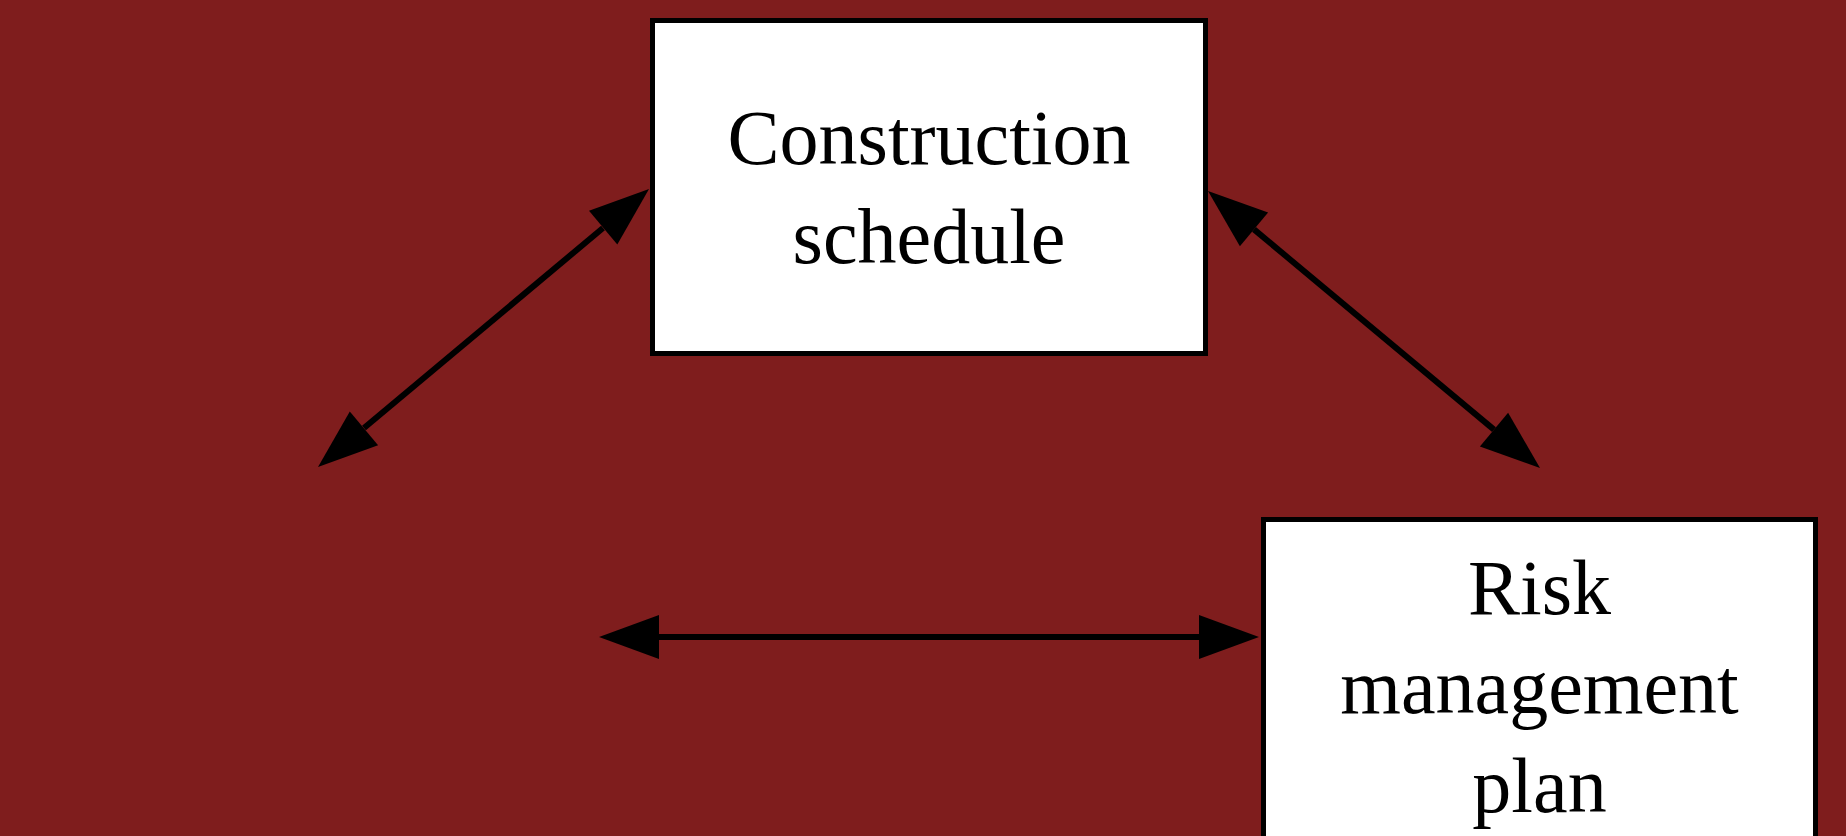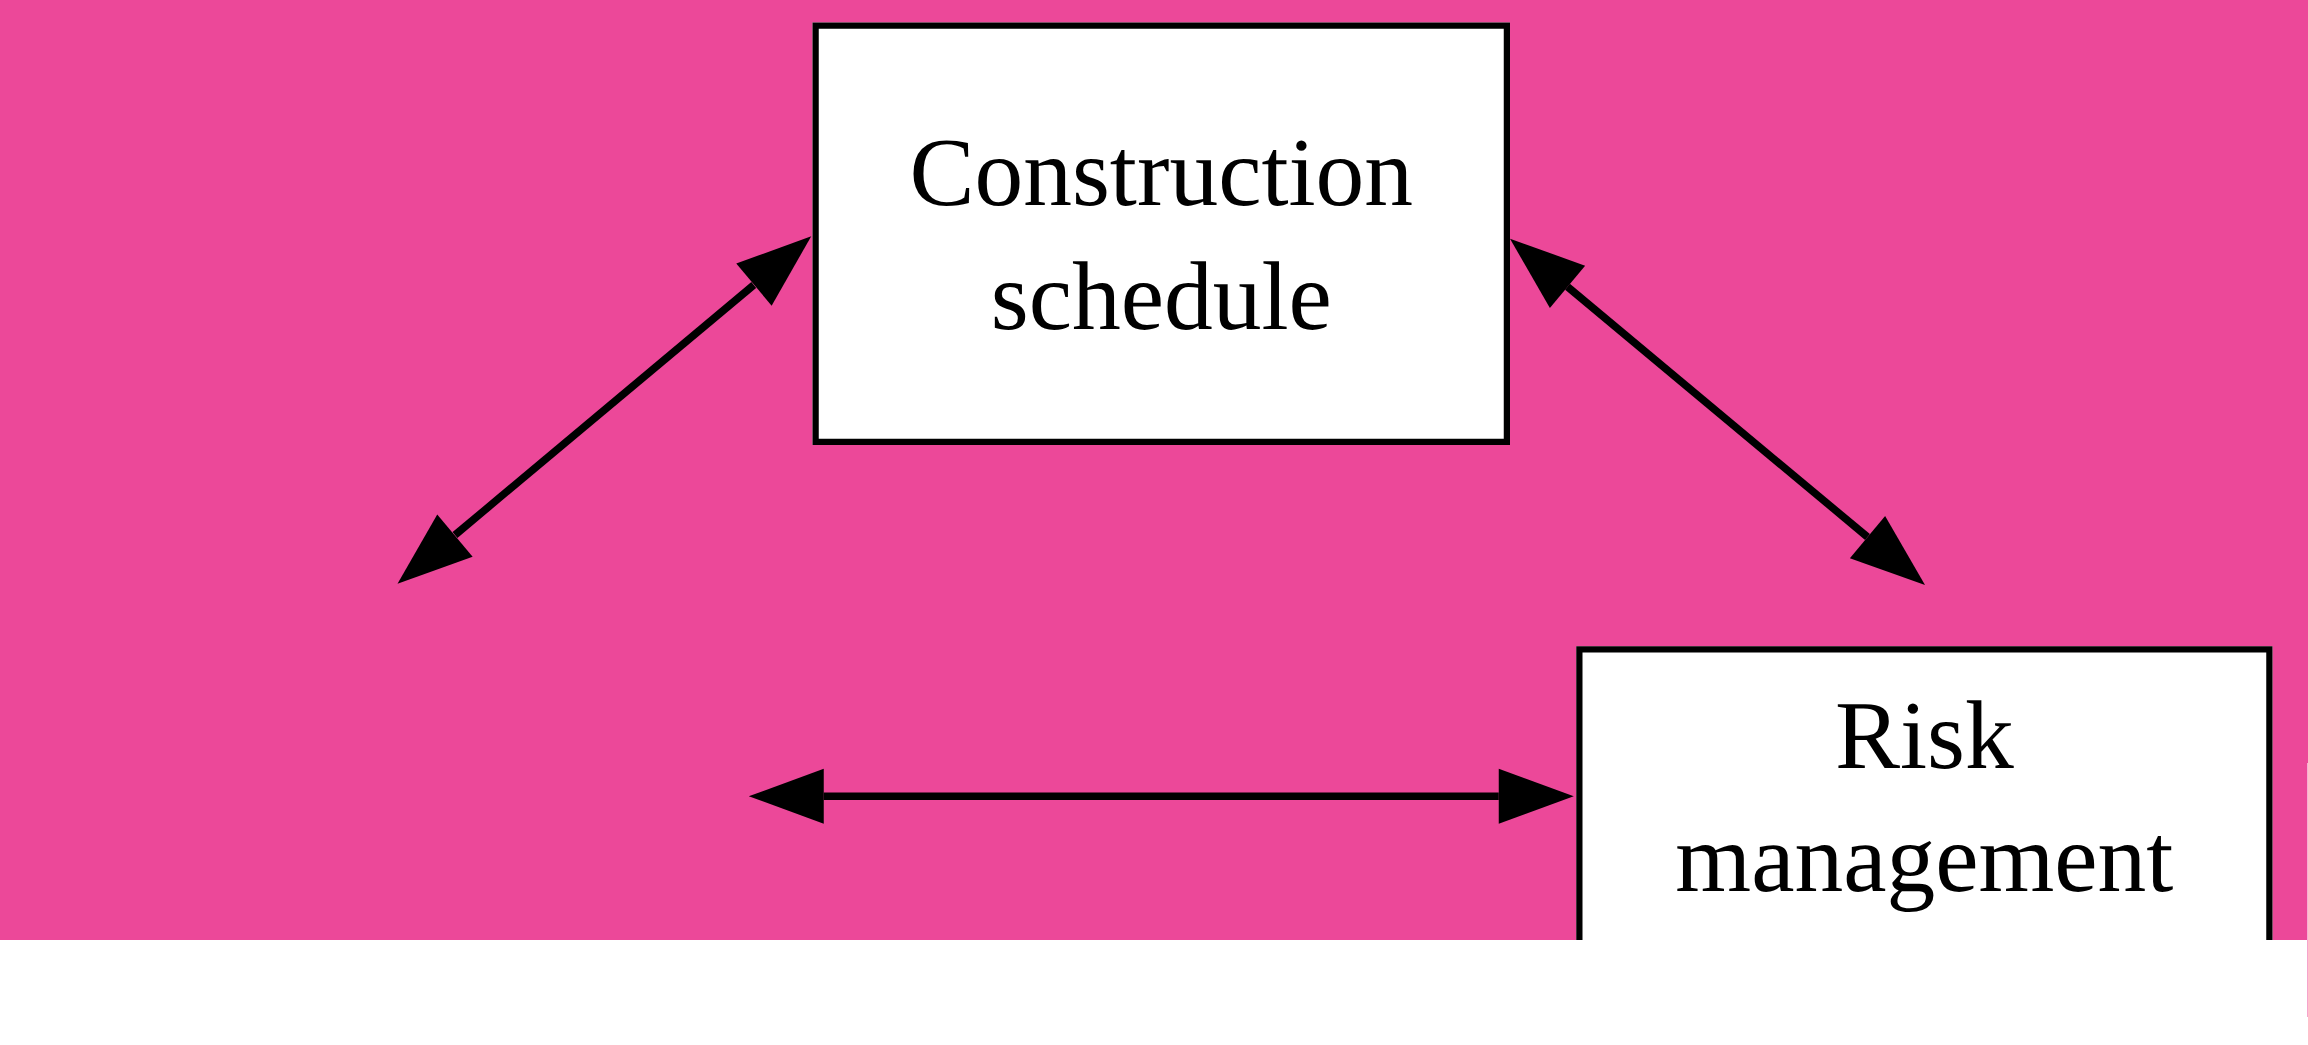--- a/index.html
+++ b/index.html
@@ -3,22 +3,22 @@
 <meta charset="utf-8">
 <style>
   html, body {
     margin: 0;
     padding: 0;
     background: #ffffff;
   }
   .canvas {
     position: relative;
     width: 1846px;
-    height: 752px;
-    background: #ec4899;
+    height: 836px;
+    background: #7f1d1d;
     font-family: "Liberation Serif", "DejaVu Serif", serif;
     overflow: hidden;
   }
   .arrows-layer {
     position: absolute;
     left: 0;
     top: 0;
     width: 1846px;
     height: 836px;
   }

